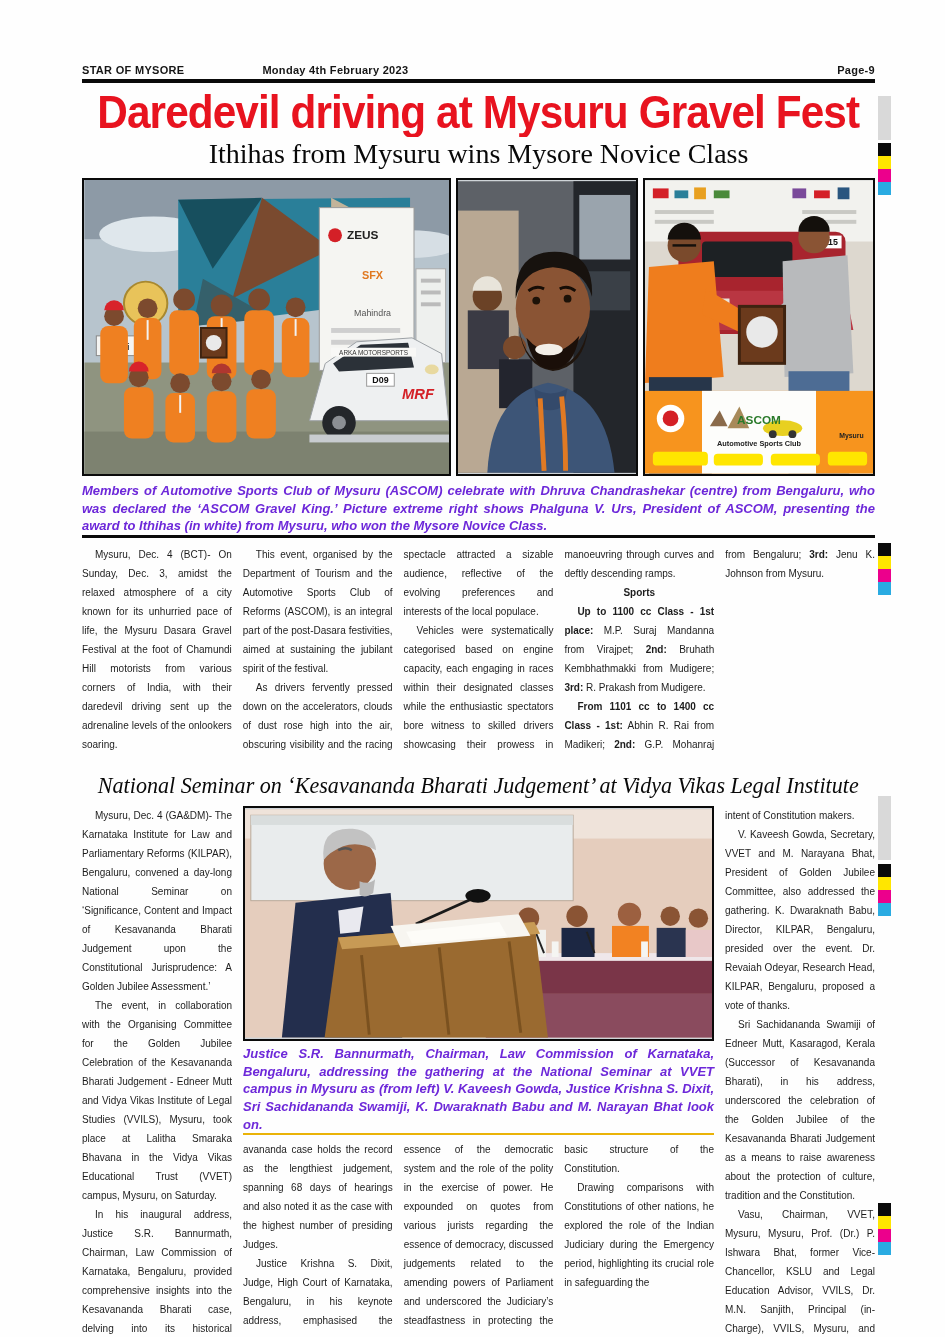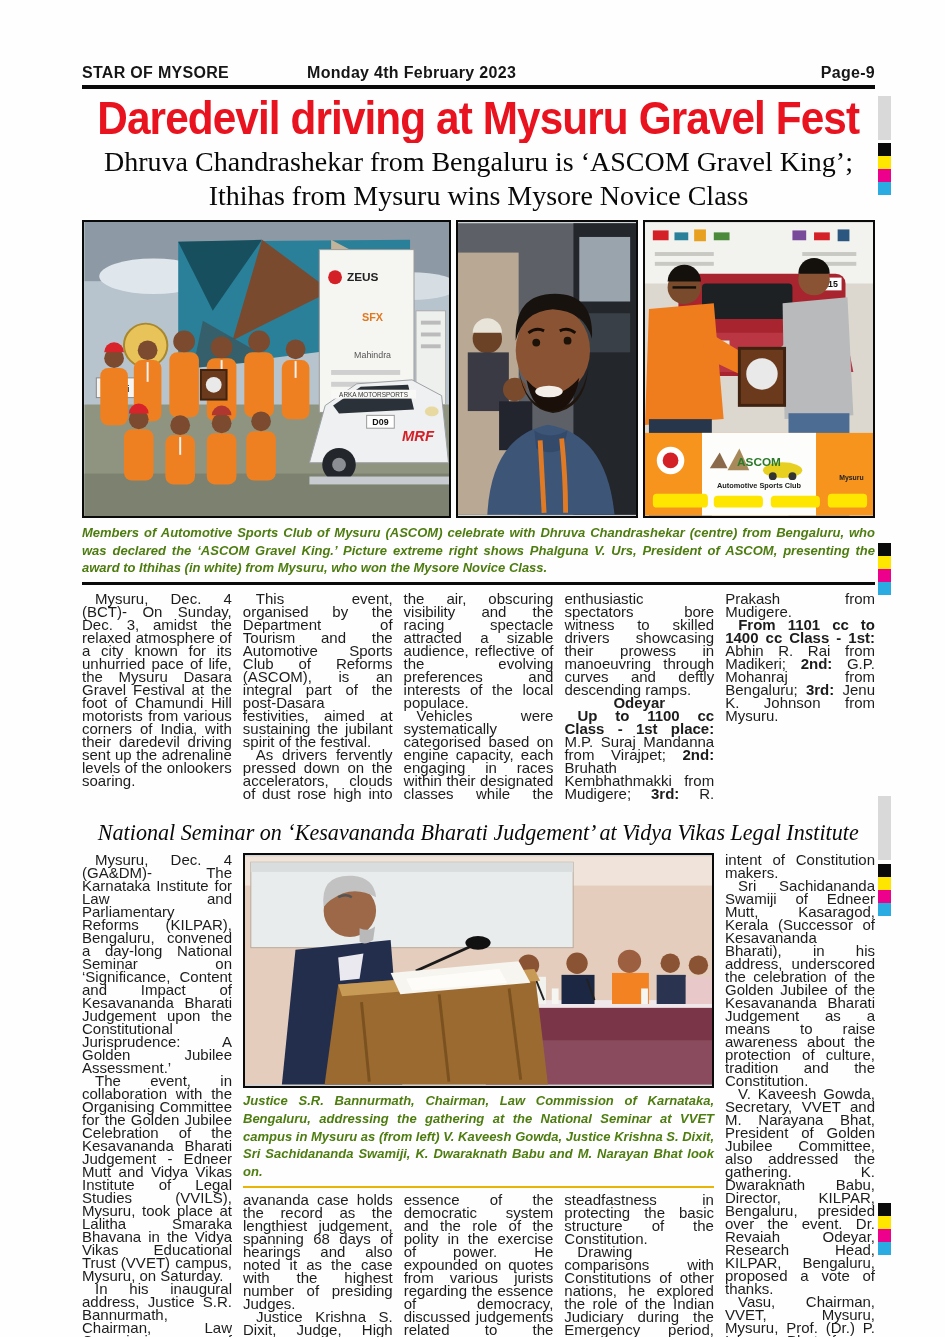--- a/index.html
+++ b/index.html
@@ -1,21 +1,21 @@
 <!DOCTYPE html>
 <html><head>
 <meta charset="utf-8">
 <style>
   html,body{margin:0;padding:0;background:#e9e9e9;}
   .page{position:relative;width:945px;height:1337px;background:#fefefe;overflow:hidden;
         font-family:"Liberation Sans",sans-serif;color:#161616;}
   .content{position:absolute;left:82px;top:64px;width:793px;}
 
   
-  .mast{display:flex;align-items:baseline;font-weight:bold;font-size:16px;letter-spacing:.3px;text-align:center;}
+  .mast{display:flex;align-items:baseline;font-weight:bold;font-size:11px;letter-spacing:.3px;text-align:center;}
   .mast .date{margin-left:78px;}
   .mast .pageno{margin-left:auto;}
   .rule{height:4px;background:#0a0a0a;margin-top:3px;}
 
   
   .h1wrap{display:flex;justify-content:center;overflow:hidden;}
   .h1red{font-size:47px;font-weight:bold;color:#e8131f;white-space:nowrap;
          transform:scaleX(.9);transform-origin:center;letter-spacing:-1px;line-height:1.06;}
   .h1black{font-size:33px;font-weight:bold;color:#0d0d0d;white-space:nowrap;
          transform:scaleX(.84);transform-origin:center;letter-spacing:-.5px;line-height:1.1;}
@@ -25,26 +25,26 @@
   .sub2 span{font-size:23px;transform:scaleX(.96);transform-origin:center;}
 
   
   .photorow{display:flex;gap:5px;margin-top:7px;}
   figure{margin:0;border:2px solid #0a0a0a;overflow:hidden;background:#cfd4d8;}
   figure svg{display:block;}
   .fig2{border:2px solid #0a0a0a;}
 
   
   .caption{font-weight:bold;font-style:italic;font-size:13px;line-height:1.36;
-           text-align:justify;margin:6px 0 0;color:#4d7c0f;
-           border-bottom:3px solid #0a0a0a;padding-bottom:5px;}
+           text-align:justify;margin:6px 0 0;color:#6d28d9;
+           border-bottom:3px solid #0a0a0a;}
   .caption2{border-bottom:2px solid #eab308;margin-top:4px;}
 
   
-  .bodytxt{font-size:15px;line-height:13px;text-align:justify;color:#1c1c1c;}
+  .bodytxt{font-size:10px;line-height:19px;text-align:justify;color:#1c1c1c;}
   .bodytxt p{margin:0;text-indent:13px;}
   .body5{margin-top:7px;height:218px;column-count:5;column-gap:11px;column-fill:auto;overflow:hidden;}
   .art2grid{display:grid;grid-template-columns:150px 471px 150px;column-gap:11px;margin-top:6px;height:470px;}
   .colA,.colC{overflow:hidden;}
   .body3{margin-top:5px;height:196px;column-count:3;column-gap:11px;column-fill:auto;overflow:hidden;}
   .art2{margin-top:9px;}
 
   
   .marks{position:absolute;width:13px;}
   .marks div{width:13px;}
@@ -60,23 +60,20 @@
     <div class="mast">
       <span>STAR OF MYSORE</span>
       <span class="date">Monday 4th February 2023</span>
       <span class="pageno">Page-9</span>
     </div>
     <div class="rule"></div>
 
     <section>
       <div class="h1wrap" style="margin-top:4px;">
         <span class="h1red">Daredevil driving at Mysuru Gravel Fest</span>
-      </div>
-      <div class="subser" style="margin-top:2px;">
-        <span>Dhruva Chandrashekar from Bengaluru is ‘ASCOM Gravel King’;</span>
       </div>
       <div class="subser">
         <span>Ithihas from Mysuru wins Mysore Novice Class</span>
       </div>
 
       <div class="photorow">
 
         <figure style="width:366px;height:294px;">
           <svg width="366" height="294" viewBox="0 0 370 298">
             <rect width="370" height="298" fill="#b7c4cd"></rect>
@@ -264,21 +261,21 @@
         </figure>
       </div>
 
       <p class="caption">Members of Automotive Sports Club of Mysuru (ASCOM) celebrate with Dhruva Chandrashekar (centre) from Bengaluru, who was declared the ‘ASCOM Gravel King.’ Picture extreme right shows Phalguna V. Urs, President of ASCOM, presenting the award to Ithihas (in white) from Mysuru, who won the Mysore Novice Class.</p>
 
       <div class="bodytxt body5">
           <p><span>Mysuru, Dec. 4 (BCT)- On Sunday, Dec. 3, amidst the relaxed atmosphere of a city known for its unhurried pace of life, the Mysuru Dasara Gravel Festival at the foot of Chamundi Hill motorists from various corners of India, with their daredevil driving sent up the adrenaline levels of the onlookers soaring.</span></p>
           <p><span>This event, organised by the Department of Tourism and the Automotive Sports Club of Reforms (ASCOM), is an integral part of the post-Dasara festivities, aimed at sustaining the jubilant spirit of the festival.</span></p>
           <p><span>As drivers fervently pressed down on the accelerators, clouds of dust rose high into the air, obscuring visibility and the racing spectacle attracted a sizable audience, reflective of the evolving preferences and interests of the local populace.</span></p>
           <p><span>Vehicles were systematically categorised based on engine capacity, each engaging in races within their designated classes while the enthusiastic spectators bore witness to skilled drivers showcasing their prowess in manoeuvring through curves and deftly descending ramps.</span></p>
-          <p style="text-align: center; text-indent: 0px;"><b>Odeyar</b></p>
+          <p style="text-align: center; text-indent: 0px;"><b>Sports</b></p>
           <p><b>Up to 1100 cc Class - 1st place:</b><span> M.P. Suraj Mandanna from Virajpet; </span><b>2nd:</b><span> Bruhath Kembhathmakki from Mudigere; </span><b>3rd:</b><span> R. Prakash from Mudigere.</span></p>
           <p><b>From 1101 cc to 1400 cc Class - 1st:</b><span> Abhin R. Rai from Madikeri; </span><b>2nd:</b><span> G.P. Mohanraj from Bengaluru; </span><b>3rd:</b><span> Jenu K. Johnson from Mysuru.</span></p>
         </div>
     </section>
 
     <section class="art2">
       <div class="subser sub2" style="margin-top:1px;font-style:italic;">
         <span>National Seminar on ‘Kesavananda Bharati Judgement’ at Vidya Vikas Legal Institute</span>
       </div>
 
@@ -343,22 +340,22 @@
           <p class="caption caption2">Justice S.R. Bannurmath, Chairman, Law Commission of Karnataka, Bengaluru, addressing the gathering at the National Seminar at VVET campus in Mysuru as (from left) V. Kaveesh Gowda, Justice Krishna S. Dixit, Sri Sachidananda Swamiji, K. Dwaraknath Babu and M. Narayan Bhat look on.</p>
           <div class="bodytxt body3">
               <p style="text-indent: 0px;"><span>avananda case holds the record as the lengthiest judgement, spanning 68 days of hearings and also noted it as the case with the highest number of presiding Judges.</span></p>
               <p><span>Justice Krishna S. Dixit, Judge, High Court of Karnataka, Bengaluru, in his keynote address, emphasised the essence of the democratic system and the role of the polity in the exercise of power. He expounded on quotes from various jurists regarding the essence of democracy, discussed judgements related to the amending powers of Parliament and underscored the Judiciary’s steadfastness in protecting the basic structure of the Constitution.</span></p>
               <p><span>Drawing comparisons with Constitutions of other nations, he explored the role of the Indian Judiciary during the Emergency period, highlighting its crucial role in safeguarding the</span></p>
             </div>
         </div>
 
         <div class="bodytxt colC">
             <p style="text-indent: 0px;"><span>intent of Constitution makers.</span></p>
+            <p><span>V. Kaveesh Gowda, Secretary, VVET and M. Narayana Bhat, President of Golden Jubilee Committee, also addressed the gathering. K. Dwaraknath Babu, Director, KILPAR, Bengaluru, presided over the event. Dr. Revaiah Odeyar, Research Head, KILPAR, Bengaluru, proposed a vote of thanks.</span></p>
             <p><span>Sri Sachidananda Swamiji of Edneer Mutt, Kasaragod, Kerala (Successor of Kesavananda Bharati), in his address, underscored the celebration of the Golden Jubilee of the Kesavananda Bharati Judgement as a means to raise awareness about the protection of culture, tradition and the Constitution.</span></p>
-            <p><span>V. Kaveesh Gowda, Secretary, VVET and M. Narayana Bhat, President of Golden Jubilee Committee, also addressed the gathering. K. Dwaraknath Babu, Director, KILPAR, Bengaluru, presided over the event. Dr. Revaiah Odeyar, Research Head, KILPAR, Bengaluru, proposed a vote of thanks.</span></p>
             <p><span>Vasu, Chairman, VVET, Mysuru, Mysuru, Prof. (Dr.) P. Ishwara Bhat, former Vice-Chancellor, KSLU and Legal Education Advisor, VVILS, Dr. M.N. Sanjith, Principal (in-Charge), VVILS, Mysuru, and other distinguished dignitaries were present on the occasion.</span></p>
           </div>
       </div>
     </section>
   </div>
 
   <div class="marks" style="left:878px;top:96px;">
     <div style="height:44px;background:#d9d9d9;"></div>
     <div style="height:13px;background:#0a0a0a;margin-top:3px;"></div>
     <div style="height:13px;background:#ffe600;"></div>

